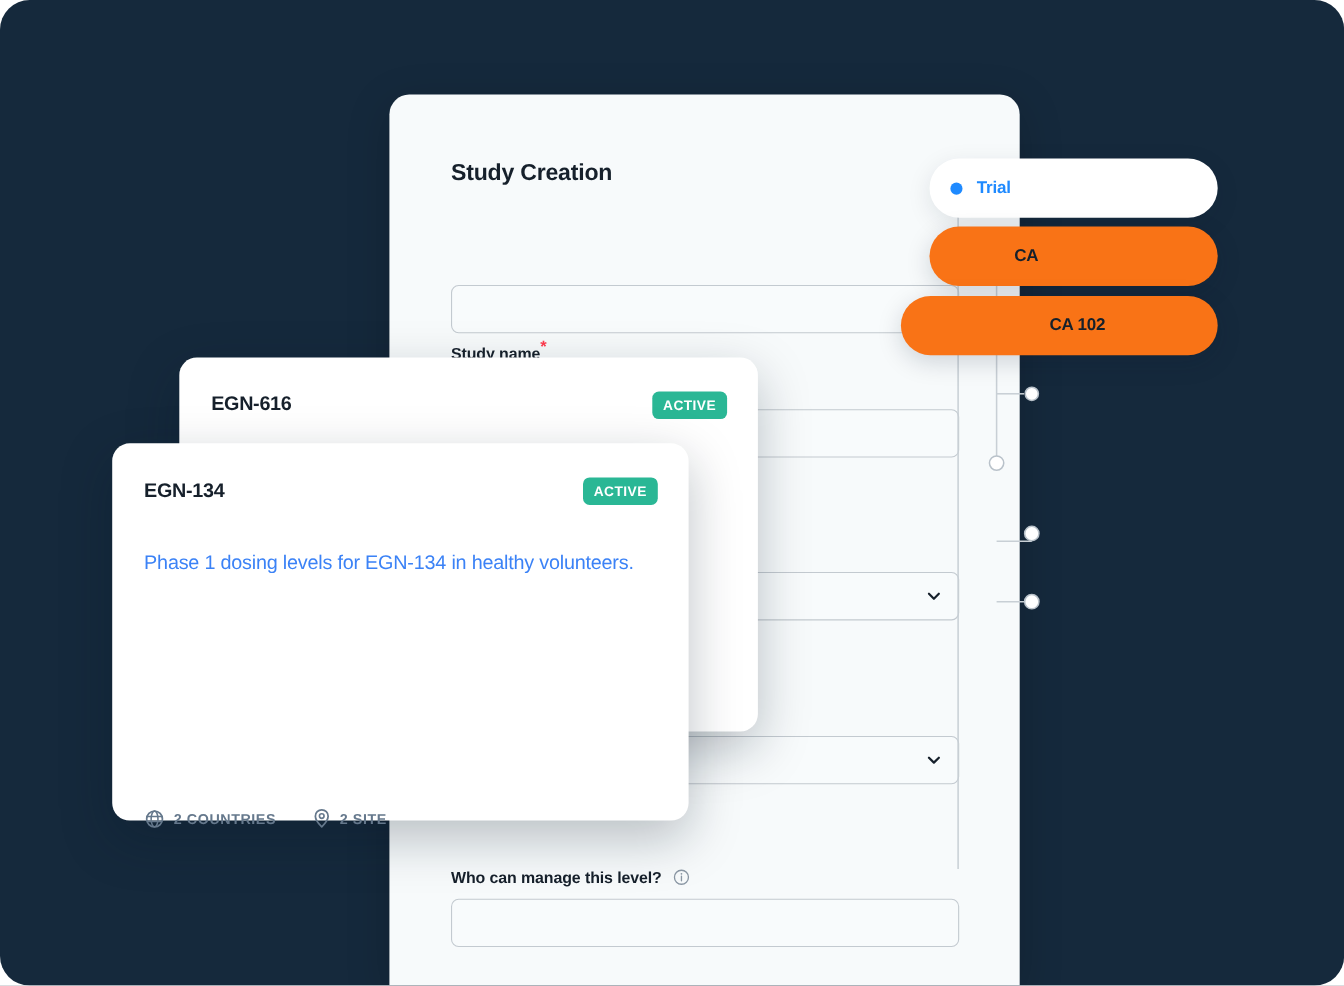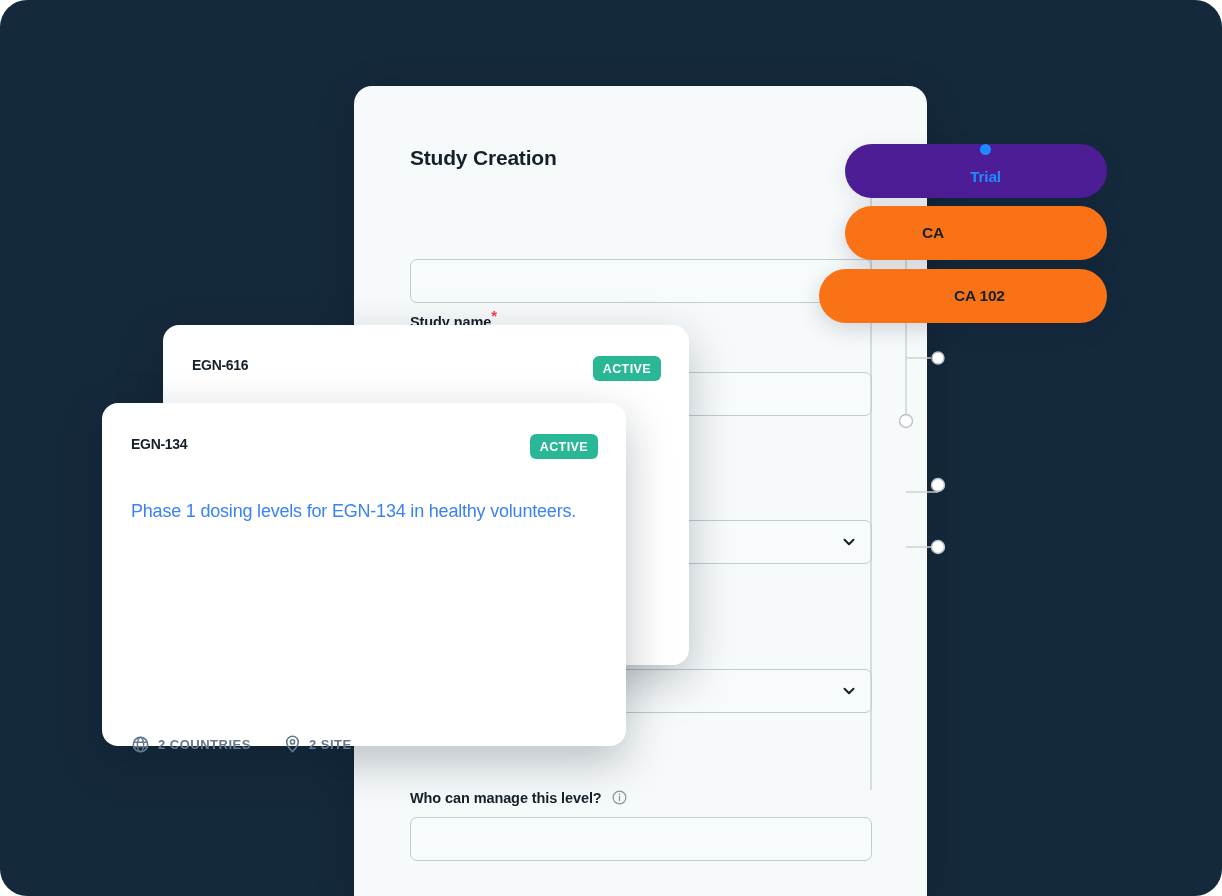--- a/index.html
+++ b/index.html
@@ -65,41 +65,41 @@
   #tree-layer { position: absolute; left: 0; top: 0; width: 1222px; height: 896px; }
   #tree-lines { position: absolute; left: 0; top: 0; }
   .pill {
     position: absolute;
     height: 54px;
     border-radius: 27px;
     background: #f97316;
     box-shadow: 0 6px 22px rgba(10,25,45,0.17);
     display: flex; align-items: center;
   }
-  .pill.selected { background: #4c1d95; box-shadow: 0 6px 22px rgba(10,25,45,0.10); flex-direction: column; }
+  .pill.selected { background: #ffffff; box-shadow: 0 6px 22px rgba(10,25,45,0.10); }
   .pill-label {
     font-size: 15.5px; font-weight: bold; color: #16202b;
     letter-spacing: -0.2px; white-space: nowrap;
   }
   .pill.selected .pill-label { color: #1f8aff; }
   .node-dot-filled {
     width: 11px; height: 11px; border-radius: 50%;
     background: #1f8aff; flex: none;
   }
 
   
   .float-card {
     position: absolute;
     background: #ffffff;
     border-radius: 16px;
     box-shadow: 0 16px 46px rgba(8,22,40,0.26);
   }
   .card-title {
     position: absolute;
-    font-size: 14px; font-weight: bold; color: #16202b;
+    font-size: 18px; font-weight: bold; color: #16202b;
     letter-spacing: -0.3px;
   }
   .badge {
     position: absolute;
     height: 25px; padding: 0 10px;
     border-radius: 6px;
     background: #2ab795;
     color: #ffffff;
     font-size: 12.5px; font-weight: bold;
     letter-spacing: 0.4px;

